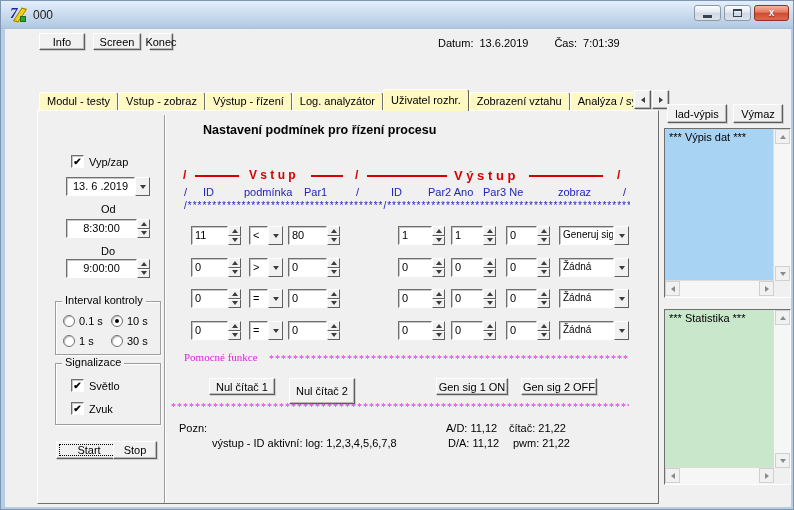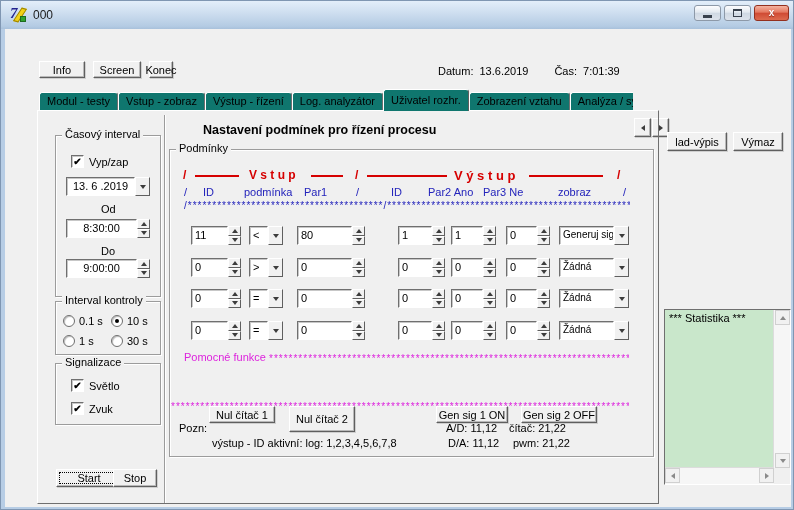--- a/index.html
+++ b/index.html
@@ -20,30 +20,30 @@
     background:linear-gradient(#fdfdfe,#e3e9f0 45%,#cfd8e3 50%,#dde3ec);
     display:flex;align-items:center;justify-content:center;box-sizing:border-box;}
   .winbtn.min,.winbtn.max{width:27px;}
   .winbtn.close{width:35px;border-color:#93301f;
     background:linear-gradient(#f4b3a1,#e4775f 45%,#cf4a33 50%,#dd6a4e);}
   .g-min{width:9px;height:3px;background:#39414d;margin-top:6px;}
   .g-max{width:9px;height:8px;border:1px solid #39414d;border-top-width:2px;box-sizing:border-box;background:transparent;}
   .g-close{color:#fff;font-weight:bold;font-size:10px;text-shadow:0 1px 1px rgba(90,10,0,.6);line-height:1;}
   
   .client{position:absolute;left:4px;top:28px;width:786px;height:478px;background:#f0f0f0;}
-  .abs{position:absolute;margin-top:28px;}
+  .abs{position:absolute;}
   
   .btn3d{background:#f1f1f1;border:1px solid;border-color:#ffffff #5f5f5f #5f5f5f #ffffff;
     box-shadow:inset -1px -1px 0 #b9b9b9, 1px 1px 0 #cfcfcf;
     display:flex;align-items:center;justify-content:center;box-sizing:border-box;cursor:default;}
   .group{position:absolute;border:1px solid #9c9c9c;box-shadow:1px 1px 0 #ffffff, inset 1px 1px 0 #ffffff;box-sizing:border-box;}
   .group-label{position:absolute;top:-8px;left:6px;background:#f0f0f0;padding:0 3px;font-size:11px;}
   
   .tabs{position:absolute;left:34px;top:60px;width:594px;height:22px;display:flex;align-items:flex-end;overflow:hidden;}
-  .tab{height:19px;margin-top:3px;padding:2px 7px 0 7px;background:#0f766e;
+  .tab{height:19px;margin-top:3px;padding:2px 7px 0 7px;background:#fef9c3;
     border:1px solid;border-color:#ffffff #6f6f6f #6f6f6f #ffffff;border-bottom:none;
     border-radius:3px 3px 0 0;white-space:nowrap;box-sizing:border-box;flex:0 0 auto;}
   .tab.active{height:22px;margin-top:0;padding-top:4px;position:relative;z-index:3;border-color:#ffffff #5f5f5f #5f5f5f #ffffff;}
   .tabpage{position:absolute;left:32px;top:81px;width:622px;height:394px;
     border:1px solid;border-color:#ffffff #6f6f6f #6f6f6f #ffffff;box-sizing:border-box;z-index:1;}
   .tab-arrow{width:17px;height:19px;}
   
   .t-up{width:0;height:0;border-left:3px solid transparent;border-right:3px solid transparent;border-bottom:4px solid #3c3c3c;}
   .t-dn{width:0;height:0;border-left:3px solid transparent;border-right:3px solid transparent;border-top:4px solid #3c3c3c;}
   .t-lf{width:0;height:0;border-top:3px solid transparent;border-bottom:3px solid transparent;border-right:4px solid #3c3c3c;}
@@ -63,28 +63,28 @@
   .spin .edit,.combo .edit{flex:1;background:#fff;border:1px solid;border-color:#6f6f6f #fff #fff #6f6f6f;
     box-shadow:inset 1px 1px 0 #c7c7c7;padding:2px 0 0 3px;box-sizing:border-box;overflow:hidden;white-space:nowrap;}
   .edit.ctr{text-align:center;padding-left:0;}
   .edit.sm{font-size:10px;}
   .updown{width:13px;display:flex;flex-direction:column;}
   .ud{flex:1;background:#f1f1f1;border:1px solid;border-color:#ffffff #5f5f5f #5f5f5f #ffffff;
     display:flex;align-items:center;justify-content:center;box-sizing:border-box;}
   .cbtn{width:15px;background:#f1f1f1;border:1px solid;border-color:#ffffff #5f5f5f #5f5f5f #ffffff;
     display:flex;align-items:center;justify-content:center;box-sizing:border-box;}
   
-  .c1{left:186px;width:50px}.c2{left:244px;width:34px}.c3{left:292px;width:68px}
+  .c1{left:186px;width:50px}.c2{left:244px;width:34px}.c3{left:283px;width:52px}
   .c4{left:393px;width:47px}.c5{left:446px;width:45px}.c6{left:501px;width:44px}.c7{left:554px;width:70px}
   .r0{top:197px}.r1{top:229px}.r2{top:260px}.r3{top:292px}
   
   .redtxt{color:var(--c-red,#d60000);font-weight:bold;}
   .redline{position:absolute;height:2px;background:var(--c-red,#d60000);}
   .bluetxt{color:var(--c-blue,#2222bb);}
-  .magtxt{color:var(--c-magenta,#dd22dd);}
+  .magtxt{color:var(--c-magenta,#dd22dd);font-family:Liberation Serif, serif;}
   .astclip{overflow:hidden;white-space:nowrap;letter-spacing:1px;}
   
   .lst{position:absolute;border:1px solid;border-color:#6f6f6f #fff #fff #6f6f6f;background:#f0f0f0;box-sizing:border-box;}
   .lst-area{position:absolute;left:0;top:0;right:16px;bottom:16px;padding:2px 4px;box-sizing:border-box;overflow:hidden;}
   .vscroll{position:absolute;right:0;top:0;bottom:16px;width:16px;background:#f6f6f6;border-left:1px solid #dcdcdc;}
   .hscroll{position:absolute;left:0;bottom:0;right:16px;height:16px;background:#f6f6f6;border-top:1px solid #dcdcdc;}
   .corner{position:absolute;right:0;bottom:0;width:16px;height:16px;background:#f0f0f0;}
   .sbtn{position:absolute;width:15px;height:15px;background:#f1f1f1;border:1px solid #d0d0d0;
     display:flex;align-items:center;justify-content:center;box-sizing:border-box;}
   .sbtn .t-up,.sbtn .t-dn{border-bottom-color:#8a8a8a;border-top-color:#8a8a8a;}
@@ -146,23 +146,20 @@
     <div class="btn3d abs tab-arrow" style="left:629px;top:61px">
         <i class="t-lf"></i>
       </div>
     <div class="btn3d abs tab-arrow" style="left:647px;top:61px">
         <i class="t-rt"></i>
       </div>
 
     <div class="tabpage"></div>
     <div class="divider"></div>
 
-    <div class="group" style="left:50px;top:106px;width:106px;height:162px">
-      <span class="group-label">Časový interval</span>
-    </div>
     <div class="check" style="left:66px;top:126px">
       <span class="cb-box">
           <span>✔</span>
         </span>
       <span>Vyp/zap</span>
     </div>
     <div class="combo" style="left:61px;top:148px;width:84px">
       <span class="edit ctr">13. 6 .2019</span>
       <span class="cbtn">
           <i class="t-dn"></i>
@@ -229,23 +226,20 @@
           <span>✔</span>
         </span>
       <span>Zvuk</span>
     </div>
 
     <div class="btn3d abs focus-dotted" style="left:51px;top:412px;width:66px;height:18px">Start</div>
     <div class="btn3d abs" style="left:108px;top:412px;width:44px;height:18px">Stop</div>
 
     <div class="lbl" style="left:198px;top:94px;font-weight:bold;font-size:12.5px">Nastavení podmínek pro řízení procesu</div>
 
-    <div class="group" style="left:164px;top:120px;width:485px;height:308px">
-      <span class="group-label">Podmínky</span>
-    </div>
 
     <span class="lbl redtxt" style="left:178px;top:139px;font-size:12px">/</span>
     <div class="redline" style="left:190px;top:146px;width:44px"></div>
     <span class="lbl redtxt" style="left:244px;top:139px;font-size:12px">V s t u p</span>
     <div class="redline" style="left:306px;top:146px;width:32px"></div>
     <span class="lbl redtxt" style="left:350px;top:139px;font-size:12px">/</span>
     <div class="redline" style="left:362px;top:146px;width:80px"></div>
     <span class="lbl redtxt" style="left:449px;top:139px;font-size:13px">V ý s t u p</span>
     <div class="redline" style="left:524px;top:146px;width:74px"></div>
     <span class="lbl redtxt" style="left:612px;top:139px;font-size:12px">/</span>
@@ -545,20 +539,42 @@
     <span class="lbl" style="left:174px;top:393px">Pozn:</span>
     <span class="lbl" style="left:441px;top:393px">A/D: 11,12</span>
     <span class="lbl" style="left:504px;top:393px">čítač: 21,22</span>
     <span class="lbl" style="left:207px;top:408px">výstup - ID aktivní:  log: 1,2,3,4,5,6,7,8</span>
     <span class="lbl" style="left:443px;top:408px">D/A: 11,12</span>
     <span class="lbl" style="left:508px;top:408px">pwm: 21,22</span>
 
     <div class="btn3d abs" style="left:662px;top:75px;width:60px;height:19px">lad-výpis</div>
     <div class="btn3d abs" style="left:728px;top:75px;width:50px;height:19px">Výmaz</div>
 
+    <div class="lst" style="left:659px;top:99px;width:127px;height:170px">
+      <div class="lst-area" style="background:var(--c-lbblue,#a9d3f2)">
+        <span>*** Výpis dat ***</span>
+      </div>
+      <div class="vscroll">
+        <span class="sbtn" style="top:0;right:0">
+            <i class="t-up"></i>
+          </span>
+        <span class="sbtn" style="bottom:0;right:0">
+            <i class="t-dn"></i>
+          </span>
+      </div>
+      <div class="hscroll">
+        <span class="sbtn" style="left:0;top:0">
+            <i class="t-lf"></i>
+          </span>
+        <span class="sbtn" style="right:0;top:0">
+            <i class="t-rt"></i>
+          </span>
+      </div>
+      <div class="corner"></div>
+    </div>
 
     <div class="lst" style="left:659px;top:280px;width:127px;height:176px">
       <div class="lst-area" style="background:var(--c-lbgreen,#c9e7cb)">
         <span>*** Statistika ***</span>
       </div>
       <div class="vscroll">
         <span class="sbtn" style="top:0;right:0">
             <i class="t-up"></i>
           </span>
         <span class="sbtn" style="bottom:0;right:0">

